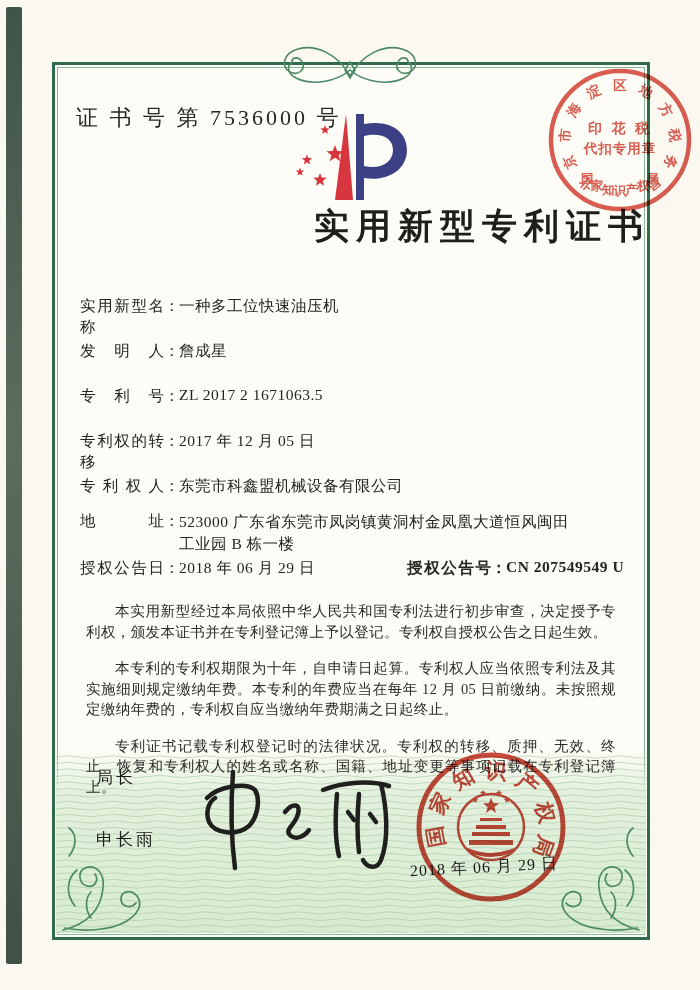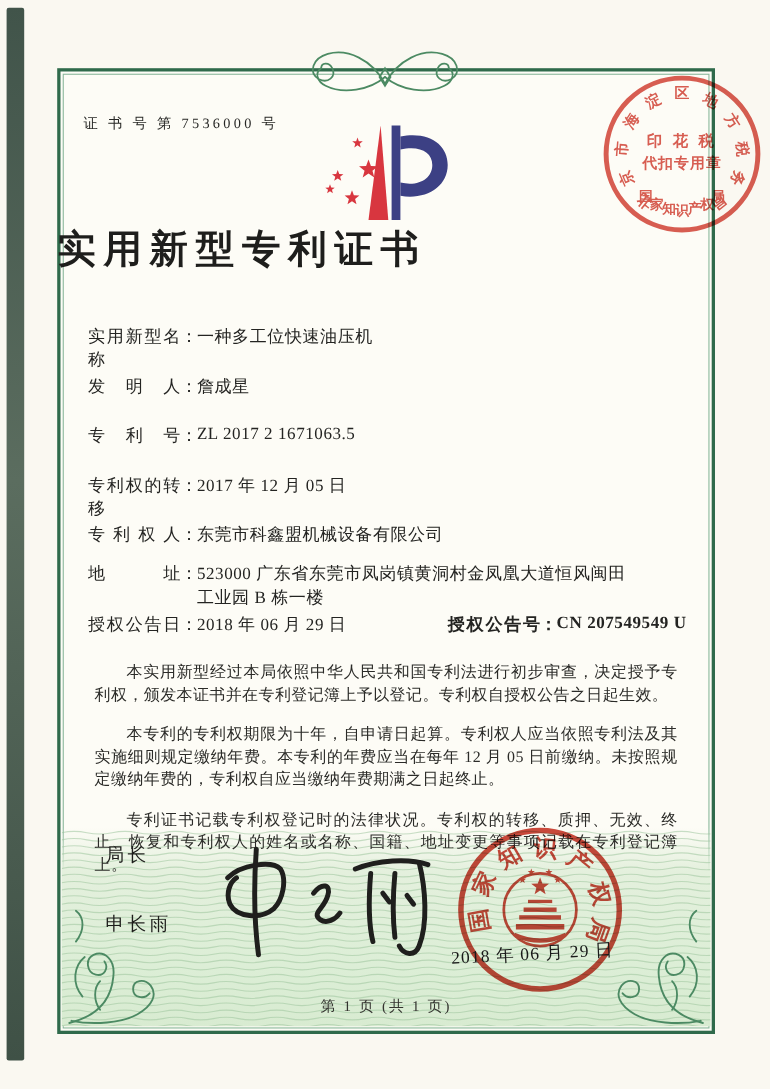--- a/index.html
+++ b/index.html
@@ -5,22 +5,22 @@
   html,body{margin:0;padding:0;}
   .stage{position:relative;width:700px;height:990px;background:#faf8f1;overflow:hidden;
          font-family:"Liberation Serif","DejaVu Serif",serif;color:#222;}
   .spine{position:absolute;left:6px;top:7px;width:16px;height:957px;
          background:linear-gradient(180deg,#41544a,#5b6d5f 45%,#3f5146);border-radius:2px;}
   .frame{position:absolute;left:52px;top:62px;width:592px;height:872px;
          border:3px solid #2f6a4b;background:#fdfcf6;}
   .frame::before{content:"";position:absolute;inset:2px;border:1px solid #8ab79c;}
   .band{position:absolute;left:56px;top:752px;width:590px;height:181px;overflow:hidden;
         background:linear-gradient(180deg,rgba(228,240,220,0) 0,#e4f0dd 22%,#dceed6 70%,#d8ebd1);}
-  .certno{position:absolute;left:76px;top:103px;font-size:13px;letter-spacing:3px;color:#272725;}
-  .title{position:absolute;left:52px;top:203px;width:598px;text-align:left;
+  .certno{position:absolute;left:76px;top:103px;font-size:22px;letter-spacing:3px;color:#272725;}
+  .title{position:absolute;left:52px;top:203px;width:598px;text-align:right;
          font-size:35px;font-weight:700;letter-spacing:7px;color:#1e1e1c;}
   .frow{position:absolute;left:80px;width:560px;font-size:15.5px;color:#242422;}
   .flabel{display:inline-block;width:84px;text-align:justify;text-align-last:justify;vertical-align:top;}
   .colon{display:inline-block;width:15px;vertical-align:top;}
   .fvalue{display:inline-block;vertical-align:top;letter-spacing:0.5px;}
   .fvalue.wrap{width:452px;white-space:pre-line;line-height:22px;}
   .fcell-r{position:absolute;left:327px;top:0;font-weight:bold;}
   .paras{position:absolute;left:70px;top:585px;width:562px;font-size:14.5px;line-height:20.5px;
          text-align:justify;color:#2b2b28;letter-spacing:0.4px;}
   .paras p{margin:16px;text-indent:2em;}
@@ -213,14 +213,13 @@
       <text transform="translate(57.1,125.6) rotate(0)" font-size="12.5" text-anchor="middle" dominant-baseline="central" fill="#d24236">家</text>
       <text transform="translate(68.2,129.6) rotate(0)" font-size="12.5" text-anchor="middle" dominant-baseline="central" fill="#d24236">知</text>
       <text transform="translate(80.0,131.0) rotate(0)" font-size="12.5" text-anchor="middle" dominant-baseline="central" fill="#d24236">识</text>
       <text transform="translate(91.8,129.6) rotate(0)" font-size="12.5" text-anchor="middle" dominant-baseline="central" fill="#d24236">产</text>
       <text transform="translate(102.9,125.6) rotate(0)" font-size="12.5" text-anchor="middle" dominant-baseline="central" fill="#d24236">权</text>
       <text transform="translate(112.8,119.1) rotate(0)" font-size="12.5" text-anchor="middle" dominant-baseline="central" fill="#d24236">局</text>
       <text x="80" y="73" font-size="14" text-anchor="middle" letter-spacing="3" fill="#d24236">印 花 税</text>
       <text x="80" y="93" font-size="13.5" text-anchor="middle" letter-spacing="1" fill="#d24236">代扣专用章</text>
     </svg>
 
-  <div class="footer">第 1 页 (共 1 页)</div>
 </div>
 
 </body></html>

